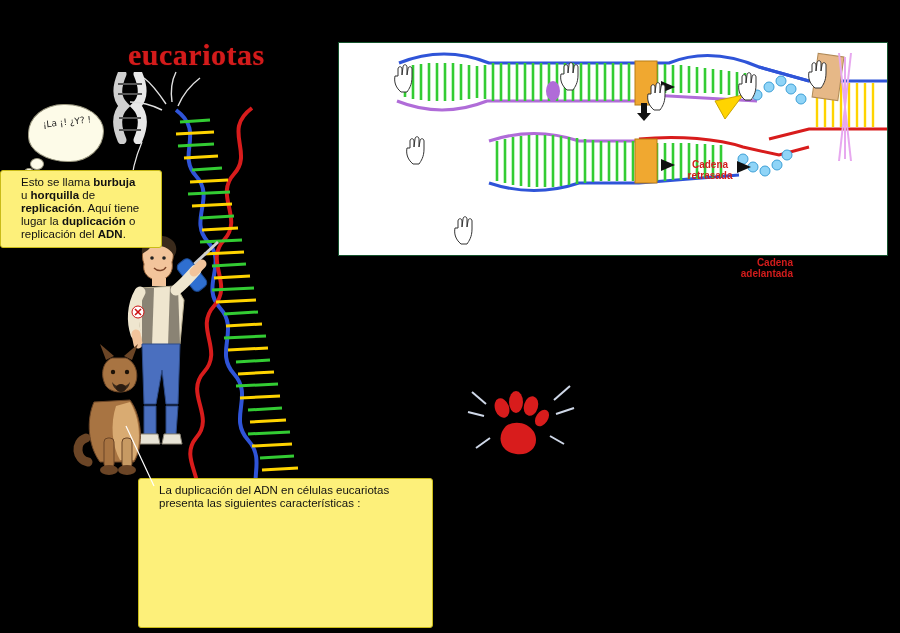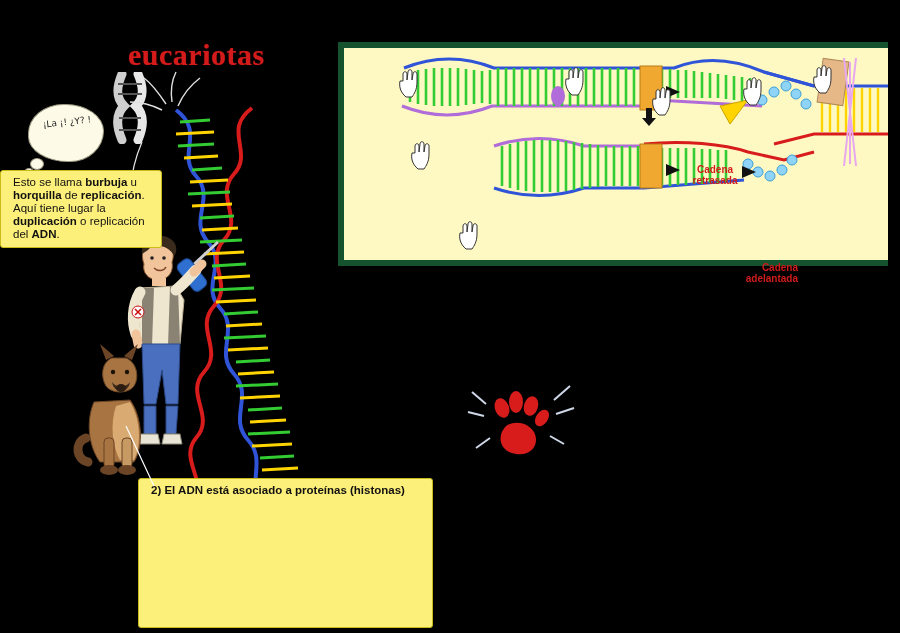--- a/index.html
+++ b/index.html
@@ -18,43 +18,43 @@
     font-family:"Liberation Serif", serif;
     font-weight:bold;font-size:30px;
     color:#d31b1b;
     letter-spacing:.5px;
     text-shadow:0 0 1px #8a0d0d;
   }
 
   
   .panel{
     position:absolute;left:338px;top:42px;width:548px;height:212px;
-    background:#fef9c3;
-    border:6px solid #14532d;
+    background:#ffffff;
+    border:1px solid #14532d;
   }
   .panel-label{
     position:absolute;
     color:#d21c1c;font-weight:bold;font-size:10px;line-height:11px;
     text-align:center;
   }
   .lbl-retrasada{left:340px;top:116px;width:62px;}
   .lbl-adelantada{left:392px;top:214px;width:62px;text-align:right;}
 
   
   .panel svg{position:absolute;left:0;top:0;}
 
   
   .note{
     position:absolute;
     background:#fdf07a;
     border:1px solid #c9bb18;
     border-radius:3px;
     color:#111;
     font-size:11px;line-height:13px;
-    padding:5px 12px;
+    padding:5px 20px;
     box-sizing:border-box;
   }
   .note b{font-weight:bold;}
   .note-1{left:0px;top:170px;width:162px;height:78px;font-size:11.5px;}
   .note-2{left:138px;top:478px;width:295px;height:150px;font-size:11.5px;}
   .note-2 .dim{color:#cfc65c;}
   .note-2 .strong{font-weight:bold;color:#111;}
 
   
   .cloud{
@@ -430,20 +430,20 @@
 
   <svg style="position:absolute;left:100px;top:140px;" width="80" height="120">
     <path d="M42 2 C30 30,26 62,40 92" stroke="#e8e8e8" stroke-width="1.2" fill="none"></path>
   </svg>
 
   <div class="note note-1">
     <span><span>Esto se llama </span><b>burbuja</b><span> u </span><b>horquilla</b><span> de </span><b>replicación</b><span>. Aquí tiene lugar la </span><b>duplicación</b><span> o replicación del </span><b>ADN</b><span>.</span></span>
   </div>
 
   <div class="note note-2">
-    <div class="strong"><span>2)</span> <span>El ADN está asociado a proteínas (histonas)</span></div>
+    <div>La duplicación del ADN en células eucariotas presenta las siguientes características :</div>
   </div>
 
   <svg style="position:absolute;left:120px;top:420px;" width="40" height="70">
     <path d="M34 66 L6 6" stroke="#ffffff" stroke-width="1.2" fill="none"></path>
   </svg>
 
 </div>
 
 </body></html>

